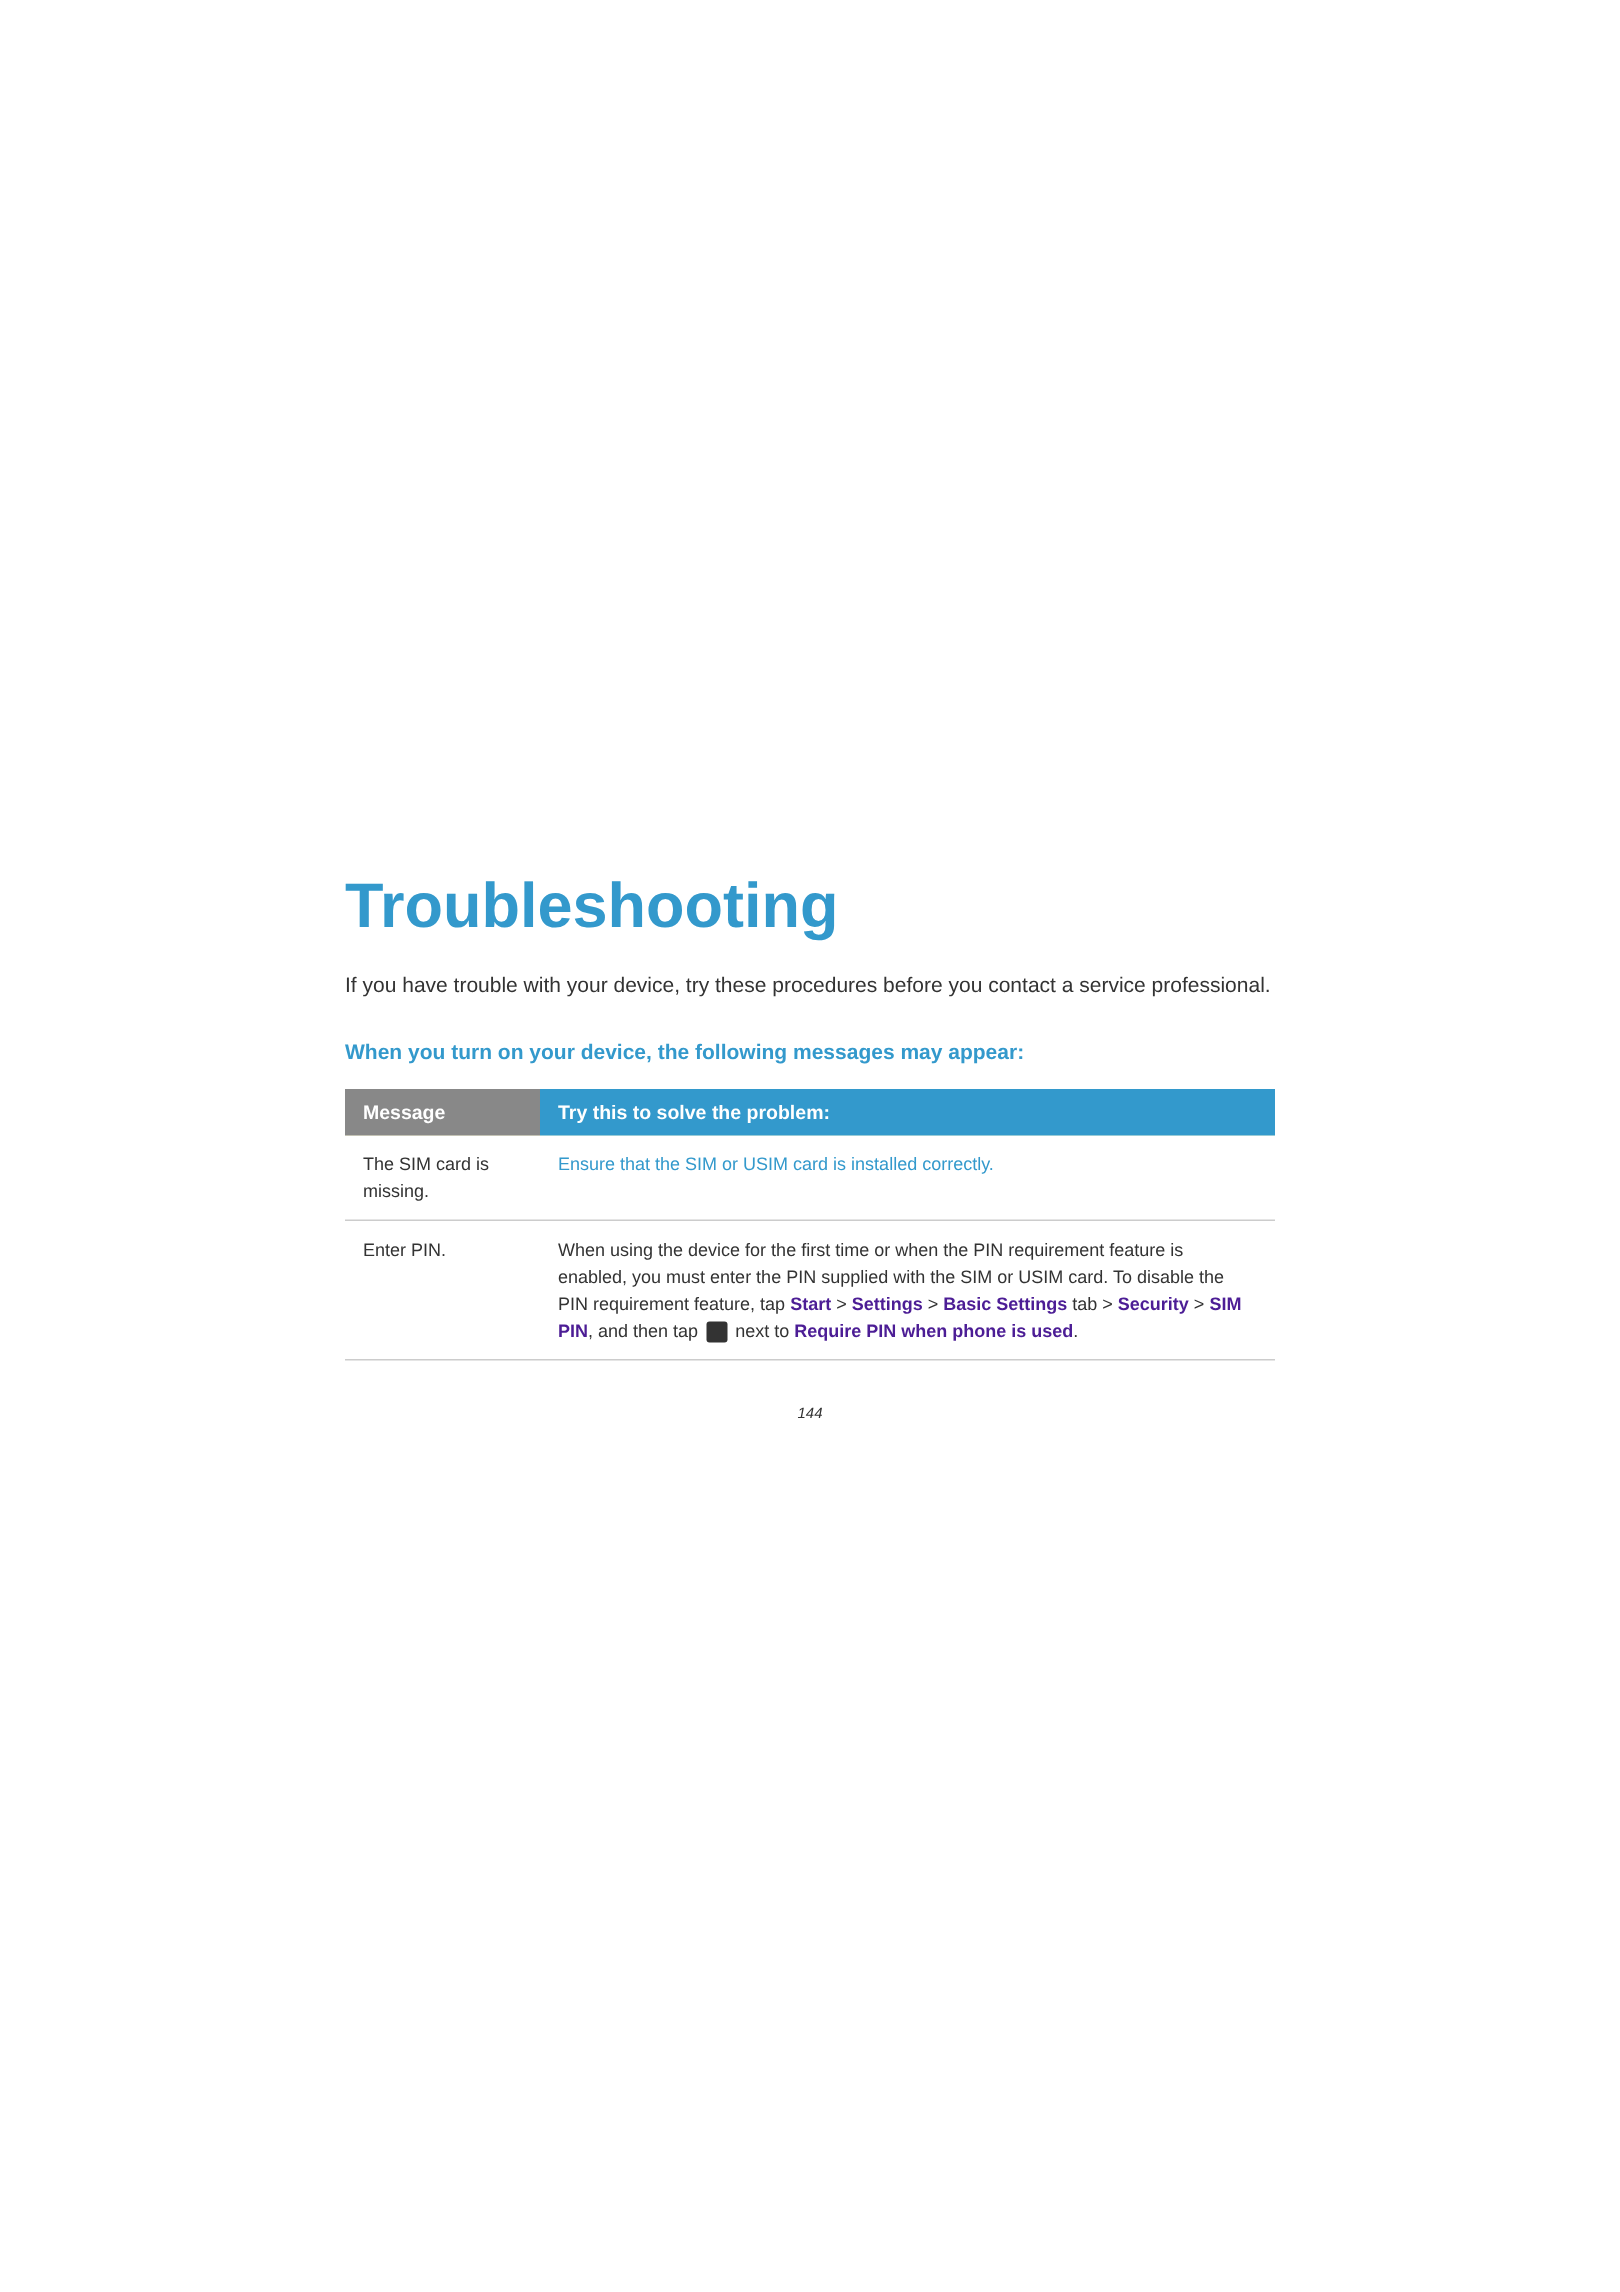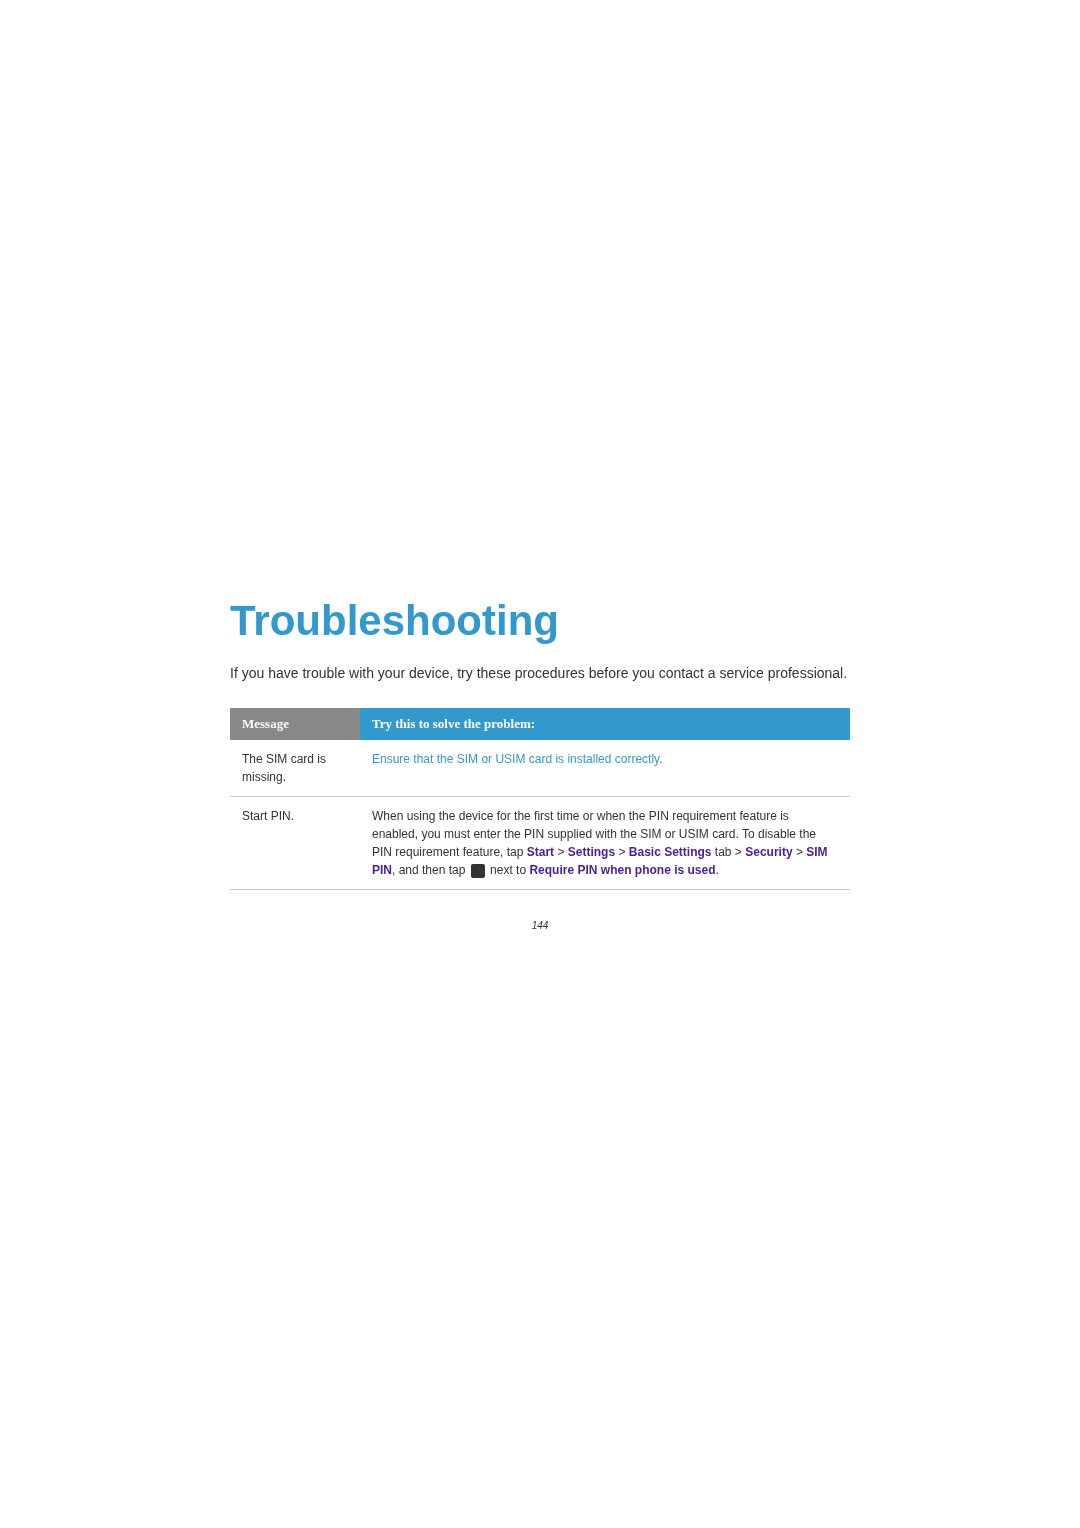--- a/index.html
+++ b/index.html
@@ -58,21 +58,20 @@
     }
 
     .trouble-table {
       width: 100%;
       border-collapse: collapse;
       font-size: 13px;
     }
 
     .trouble-table thead tr {
       background-color: #fef9c3;
-      font-family: Liberation Serif, serif;
     }
 
     .trouble-table thead th {
       color: #ffffff;
       padding: 8px 12px;
       text-align: left;
       font-weight: bold;
       font-size: 13px;
     }
 
@@ -143,20 +142,21 @@
 </head>
 <body>
 
 <div class="page-container">
   <div class="content-area">
 
     <h1 class="page-title">Troubleshooting</h1>
 
     <p class="intro-text">If you have trouble with your device, try these procedures before you contact a service professional.</p>
 
+    <p class="section-heading">When you turn on your device, the following messages may appear:</p>
 
     <table class="trouble-table">
       <thead>
         <tr>
           <th class="col-message">Message</th>
           <th class="col-solution">Try this to solve the problem:</th>
         </tr>
       </thead>
       <tbody>
 
@@ -164,21 +164,21 @@
           <td class="col-message">
             <span>The SIM card is missing.</span>
           </td>
           <td class="col-solution">
             <span class="solution-text">Ensure that the SIM or USIM card is installed correctly.</span>
           </td>
         </tr>
 
         <tr>
           <td class="col-message">
-            <span>Start PIN.</span>
+            <span>Enter PIN.</span>
           </td>
           <td class="col-solution">
             <span class="solution-black">When using the device for the first time or when the PIN requirement feature is enabled, you must enter the PIN supplied with the SIM or USIM card. To disable the PIN requirement feature, tap </span><span class="bold-text">Start</span><span class="solution-black"> &gt; </span><span class="bold-text">Settings</span><span class="solution-black"> &gt; </span><span class="bold-text">Basic Settings</span><span class="solution-black"> tab &gt; </span><span class="bold-text">Security</span><span class="solution-black"> &gt; </span><span class="bold-text">SIM PIN</span><span class="solution-black">, and then tap </span><span class="inline-icon"></span><span class="solution-black"> next to </span><span class="bold-text solution-text">Require PIN when phone is used</span><span class="solution-black">.</span>
           </td>
         </tr>
 
       </tbody>
     </table>
 
     <p class="page-number">144</p>

